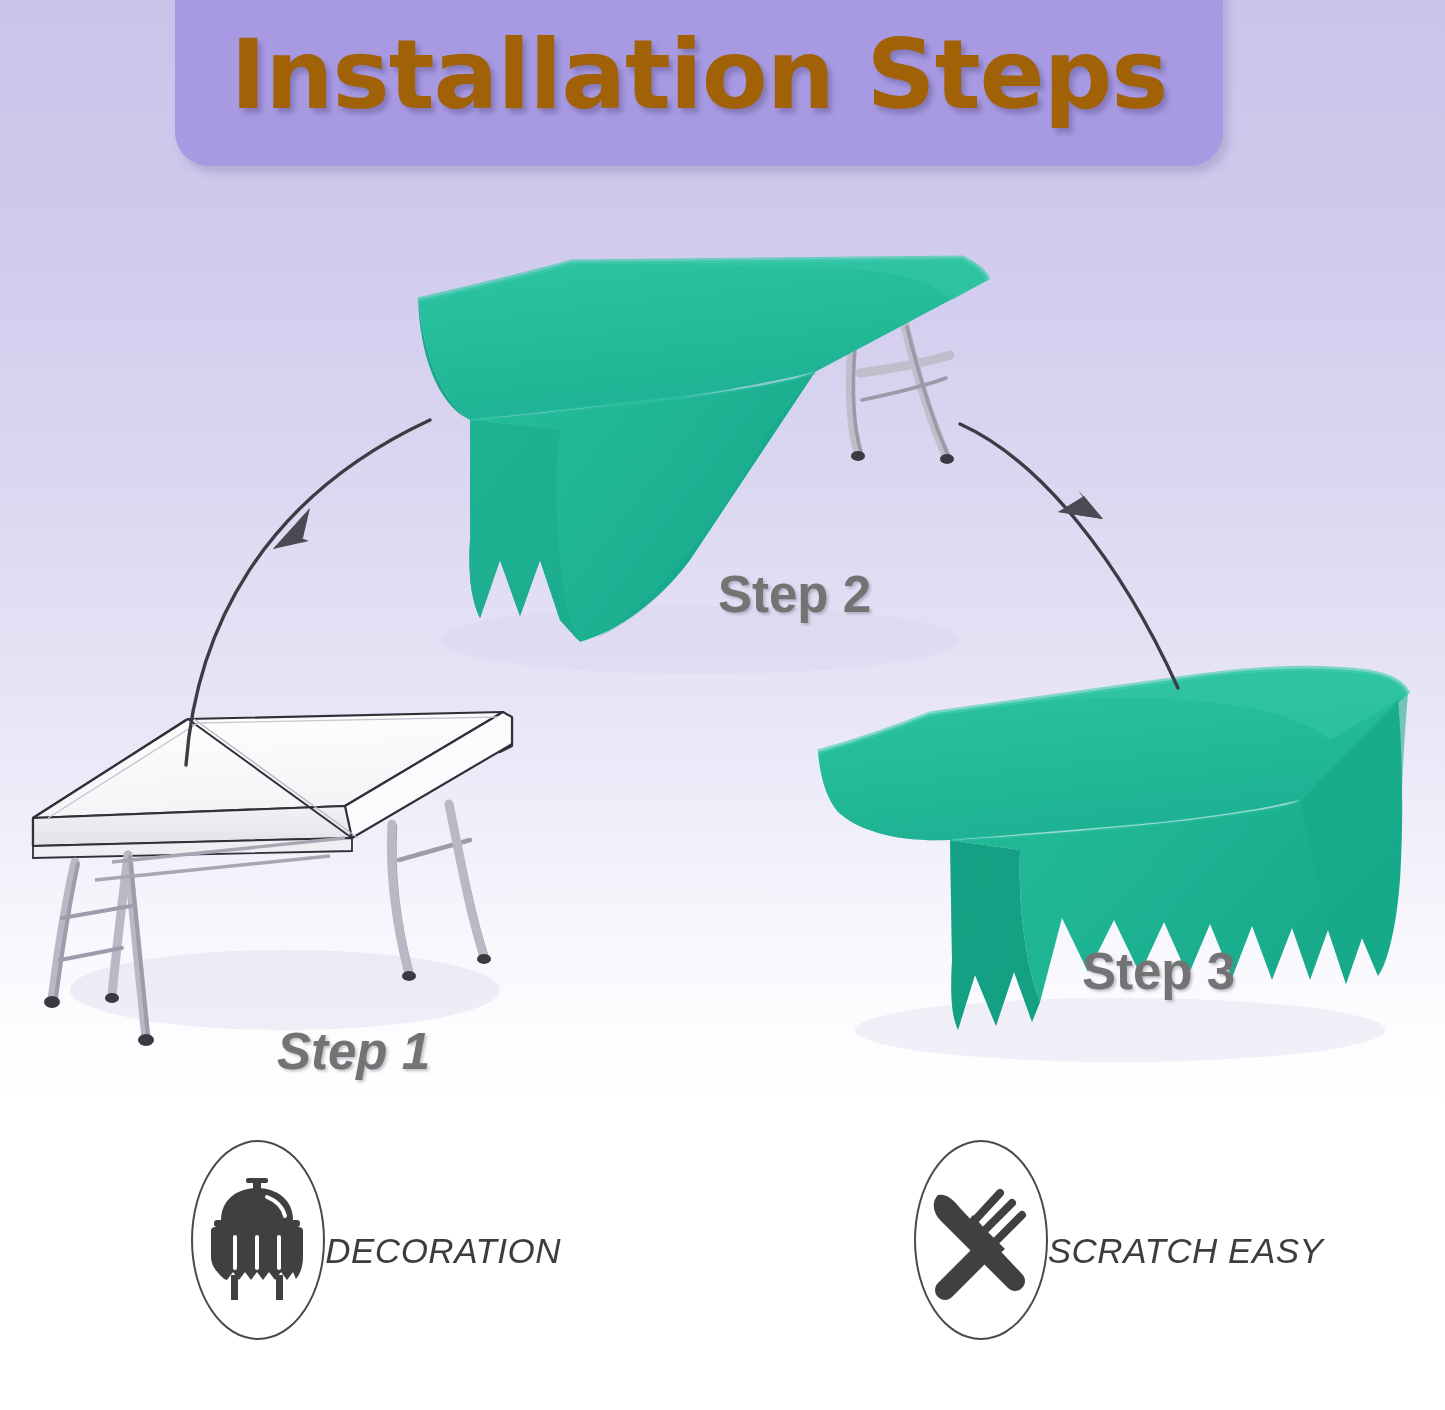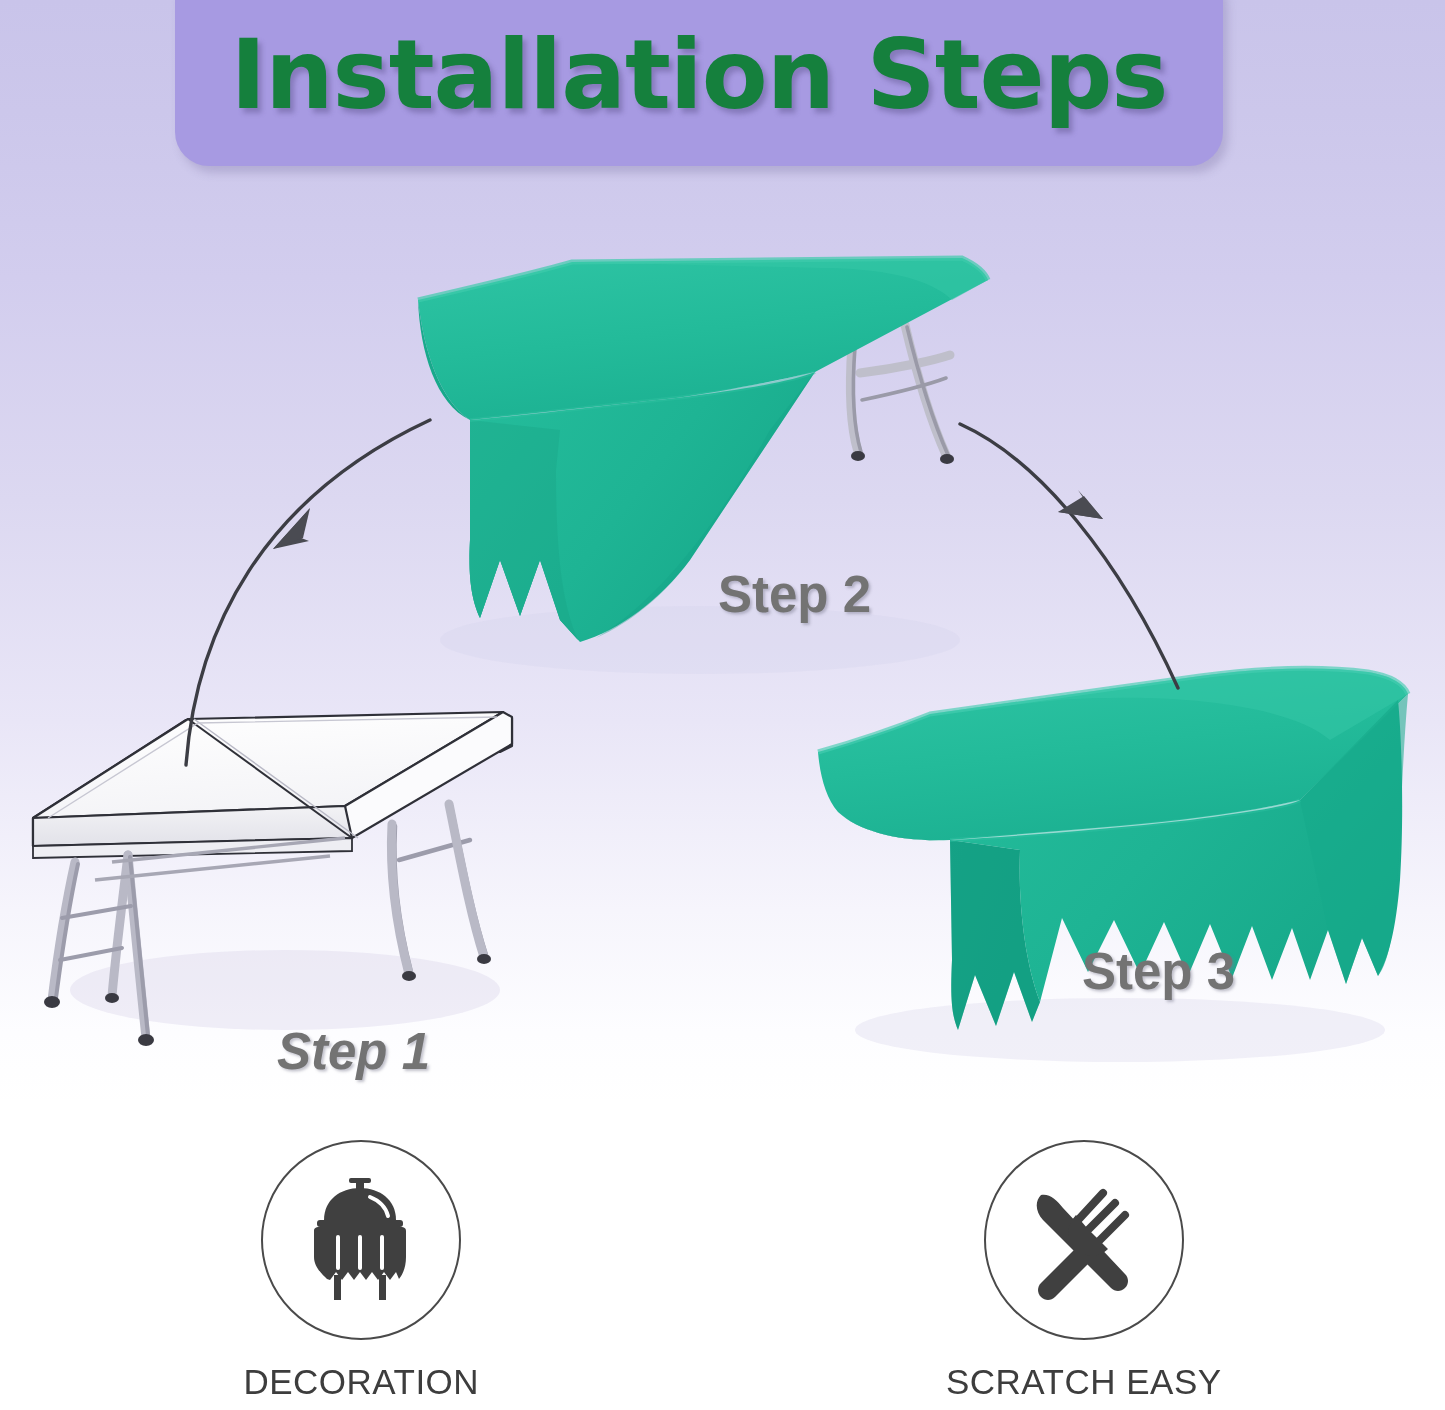--- a/index.html
+++ b/index.html
@@ -53,21 +53,21 @@
     box-shadow: 5px 7px 9px rgba(120,110,160,0.30);
   }
   .header-title {
     position: absolute;
     left: 175px;
     top: 20px;
     width: 1048px;
     height: 110px;
     line-height: 110px;
     text-align: center;
-    color: #15803d;
+    color: #a16207;
     font-family: "DejaVu Sans", sans-serif;
     font-weight: bold;
     font-size: 96px;
     letter-spacing: -1px;
     text-shadow: 4px 5px 5px rgba(85,75,130,0.40);
     white-space: nowrap;
   }
 
   
   .step-label {
@@ -99,22 +99,22 @@
     top: 1140px;
     width: 1445px;
     height: 270px;
     display: flex;
     justify-content: space-around;
     align-items: flex-start;
   }
   .feature {
     width: 340px;
     display: flex;
-    flex-direction: column;
     align-items: center;
+    font-style: italic;
   }
   .feature-circle {
     width: 196px;
     height: 196px;
     border-radius: 50%;
     border: 2px solid #4a4a4a;
     display: flex;
     align-items: center;
     justify-content: center;
     background: #ffffff;

